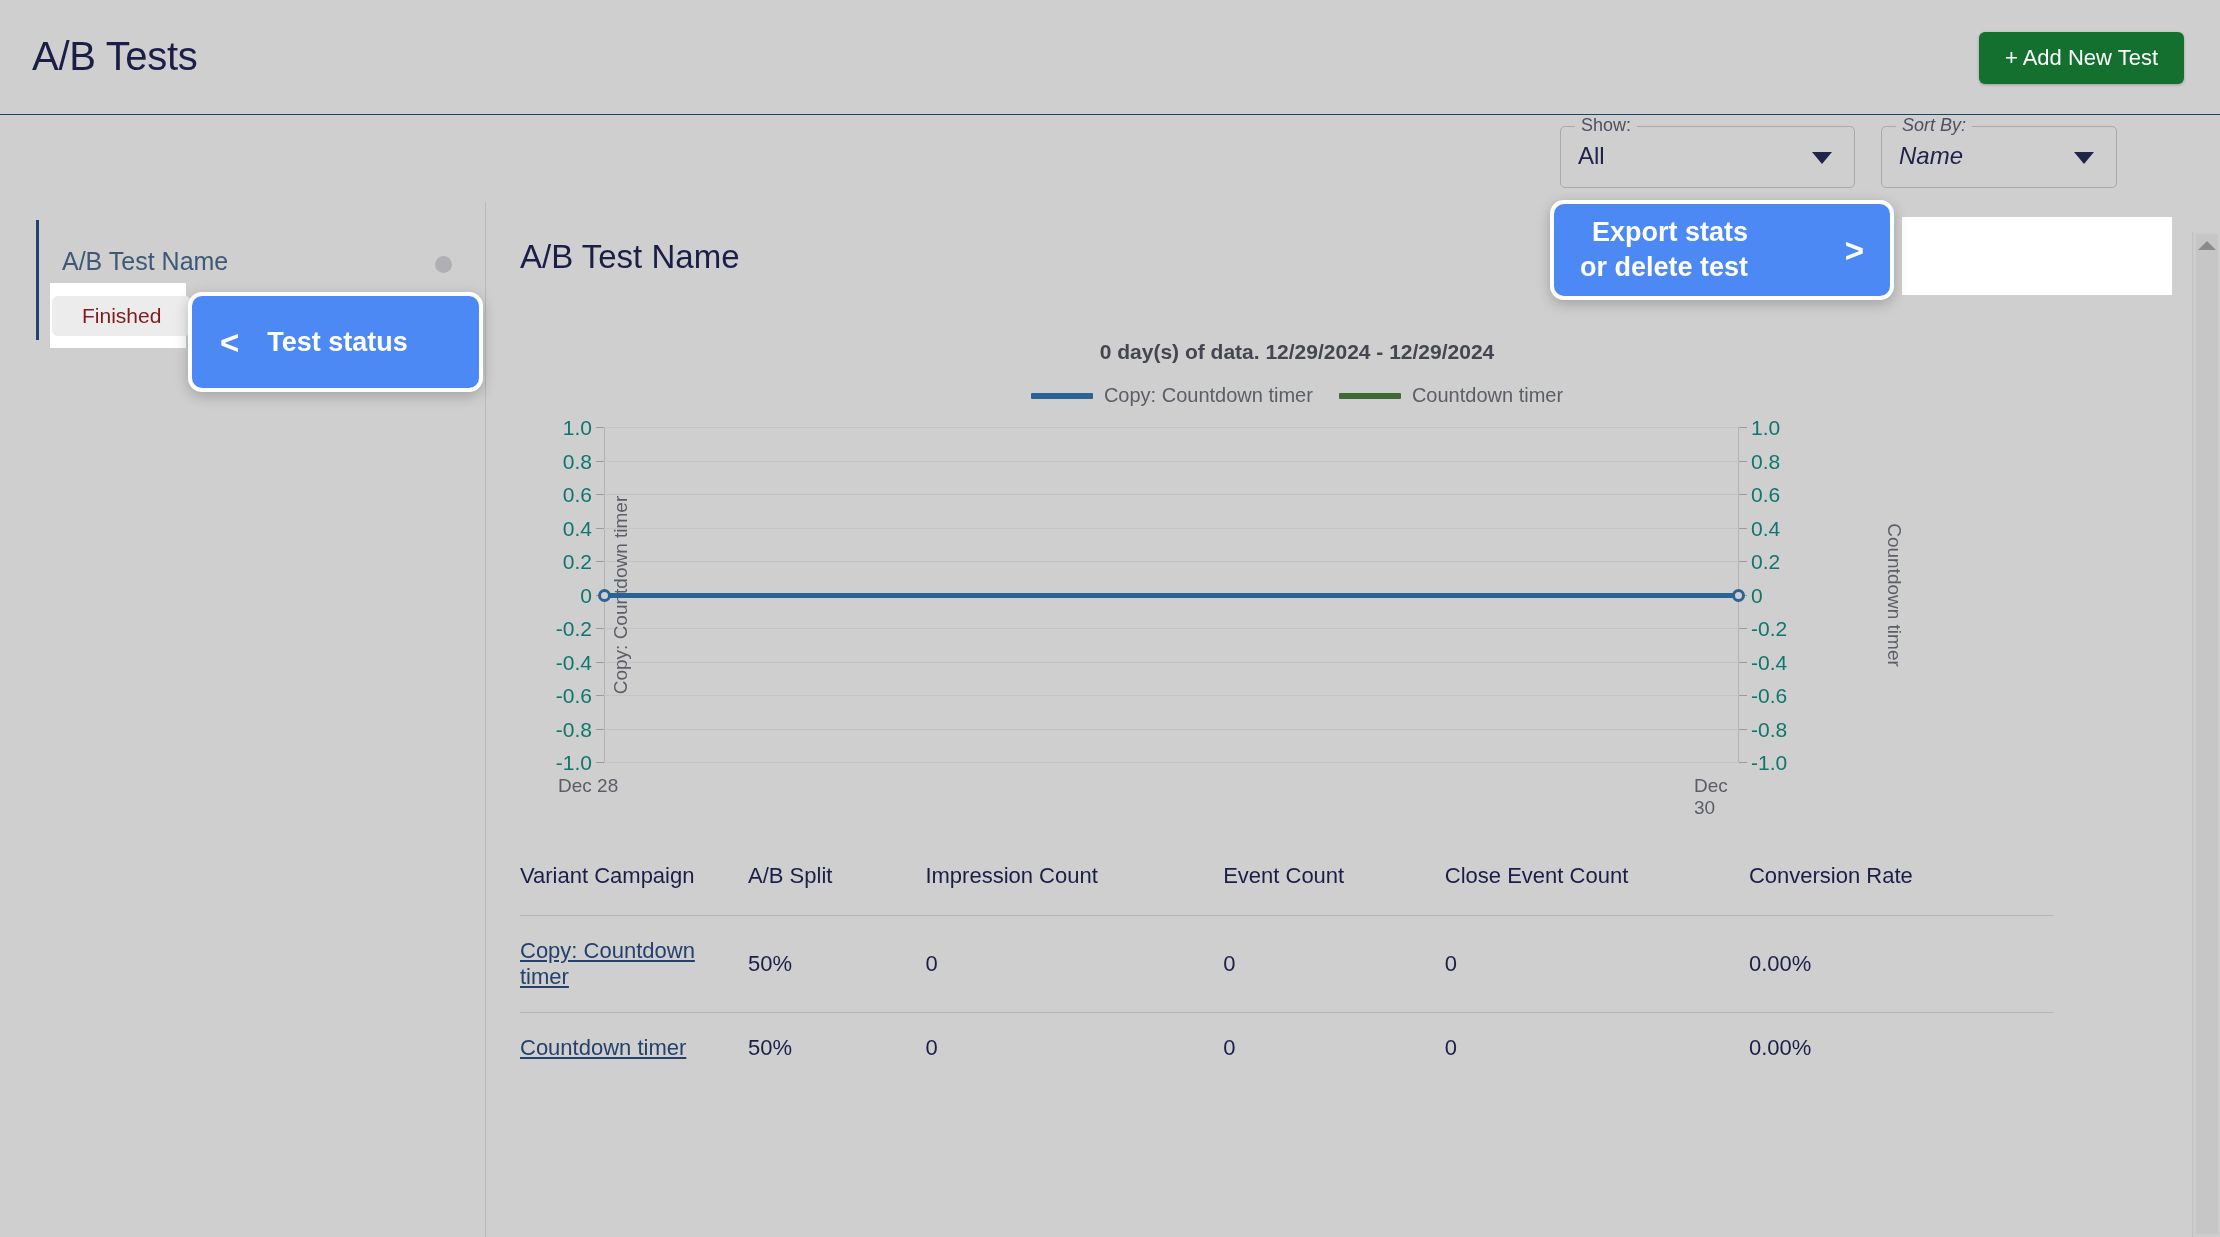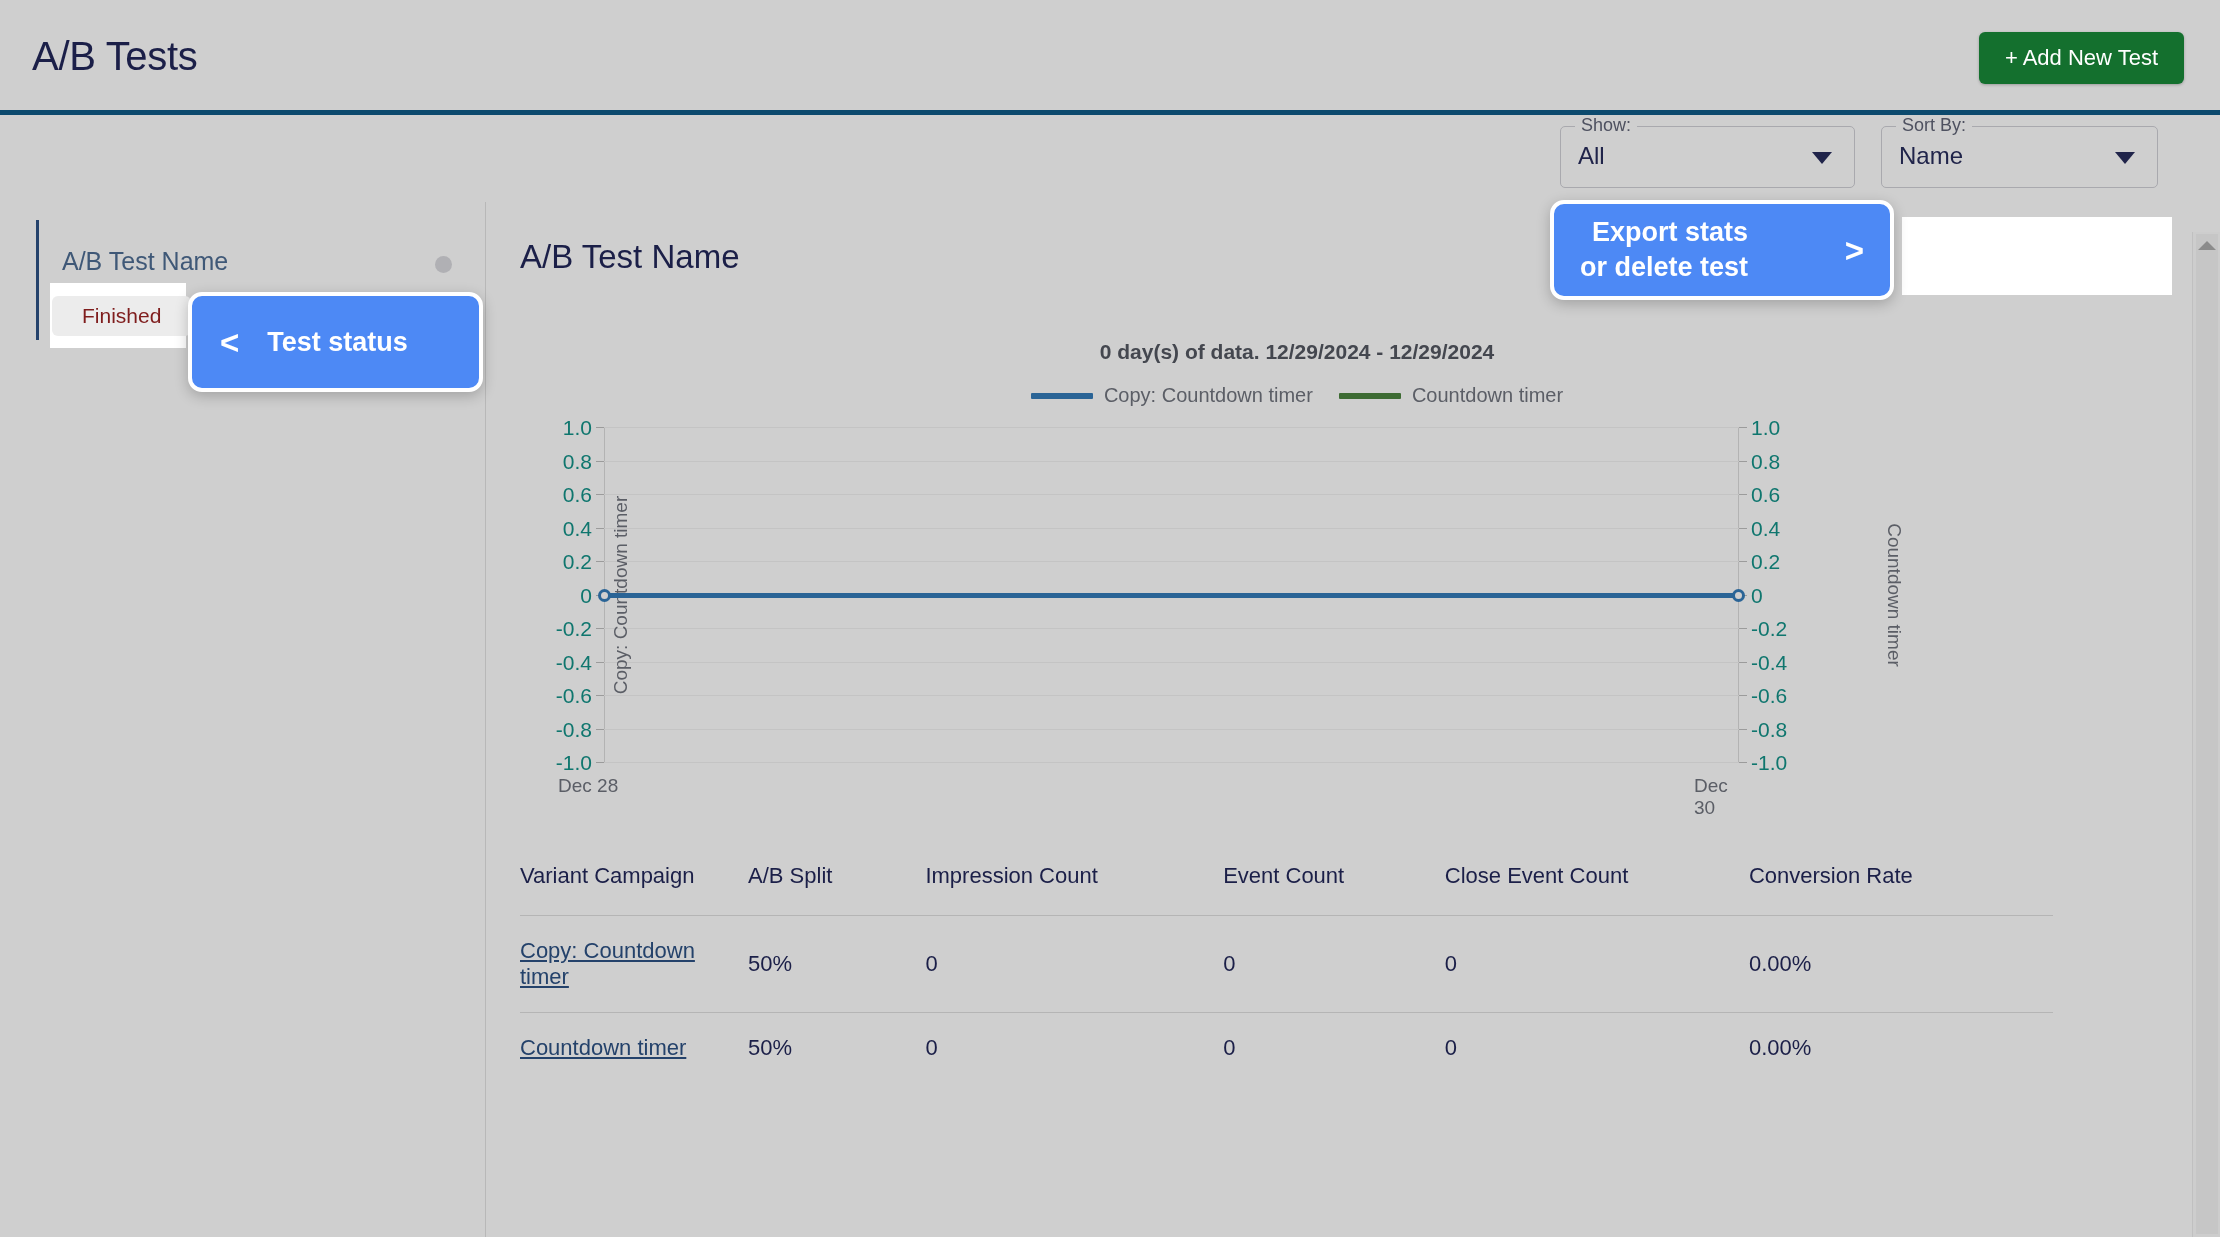--- a/index.html
+++ b/index.html
@@ -7,21 +7,21 @@
     width: 2220px; height: 1237px;
     font-family: "Liberation Sans", sans-serif;
     background: #cfcfcf;
     overflow: hidden;
   }
   .app { position: relative; width: 2220px; height: 1237px; background: #cfcfcf; }
 
   
   .header {
     position: absolute; top: 0; left: 0; width: 2220px; height: 115px;
-    background: #cfcfcf; border-bottom: 5px solid #0c4a6e;
+    background: #cfcfcf; border-bottom: 1px solid #0c4a6e;
   }
   .page-title {
     position: absolute; left: 32px; top: 34px;
     font-size: 40px; font-weight: 400; color: #1b1f48; letter-spacing: -0.3px;
   }
   .add-btn {
     position: absolute; right: 36px; top: 32px;
     background: #14702e; color: #ffffff;
     border: none; border-radius: 6px;
     padding: 0 26px; height: 52px; line-height: 52px;
@@ -50,21 +50,21 @@
     font-family: "Liberation Sans", sans-serif;
   }
   .search-input::placeholder { color: #7d8090; }
 
   .select-field {
     position: absolute; top: 11px; height: 62px;
     border: 1px solid #a9a9ae; border-radius: 5px;
     background: transparent;
   }
   .select-field.show-f { left: 1560px; width: 295px; }
-  .select-field.sort-f { left: 1881px; width: 277px; }
+  .select-field.sort-f { left: 1881px; width: 236px; font-style: italic; }
   .select-legend {
     position: absolute; top: -12px; left: 14px;
     background: #cfcfcf; padding: 0 6px;
     font-size: 18px; color: #4e5160;
   }
   .select-value {
     position: absolute; left: 17px; top: 15px;
     font-size: 24px; color: #20244a;
   }
   .select-caret {

